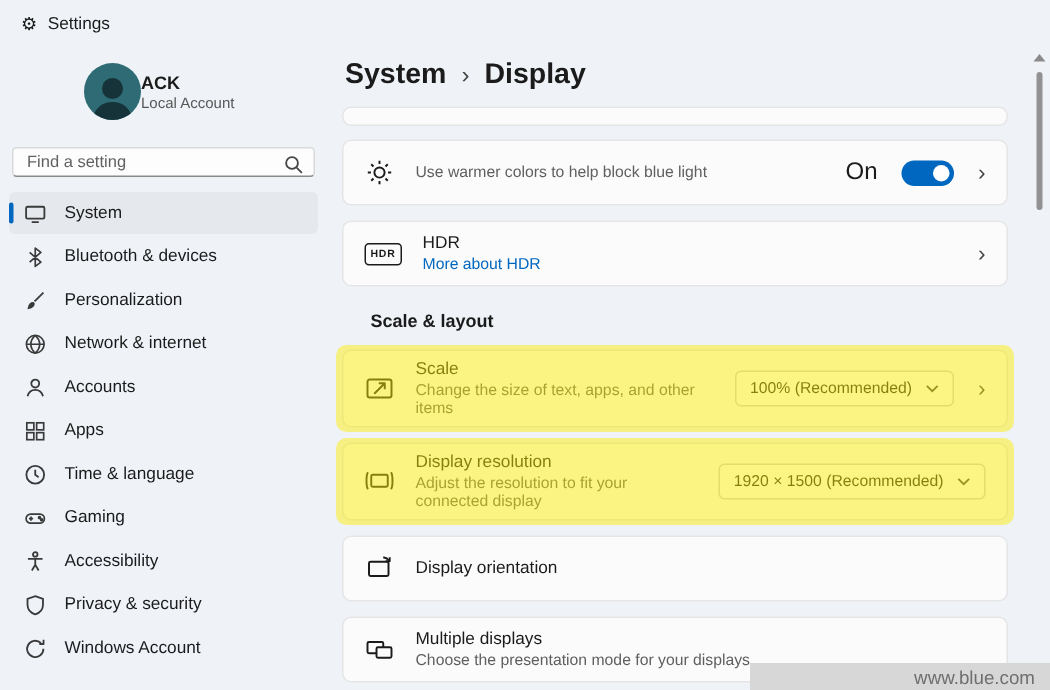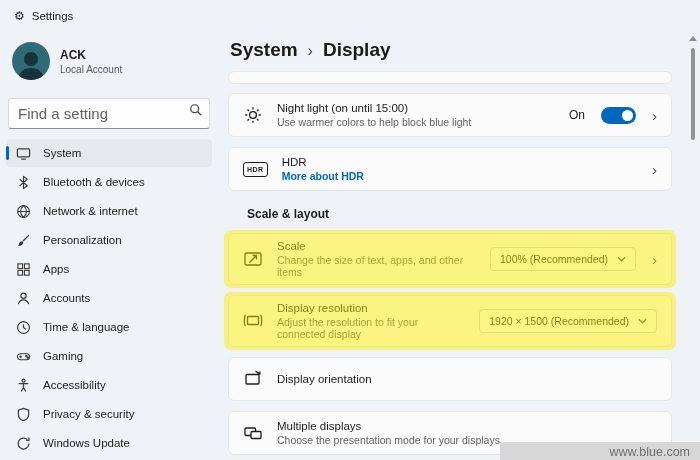--- a/index.html
+++ b/index.html
@@ -6,27 +6,27 @@
   html,body { width:700px; height:460px; }
   body { font-family:"Liberation Sans","DejaVu Sans",sans-serif; background:#eff3f8; color:#1b1b1b; overflow:hidden; }
   .app { position:relative; width:700px; height:460px; background:#eff3f8; overflow:hidden; }
 
   
   .titlebar { position:absolute; top:0; left:0; right:0; height:32px; display:flex; align-items:center; padding-left:14px; gap:7px; font-size:11.5px; }
   .gear { font-size:12px; color:#1b1b1b; }
 
   
   .sidebar { position:absolute; top:32px; left:0; width:218px; bottom:0; }
-  .user { display:flex; align-items:center; gap:10px; padding:10px 14px 8px 12px; }
+  .user { display:flex; align-items:center; gap:0; padding:10px 14px 8px 12px;margin-left:44px; }
   .avatar { width:38px; height:38px; border-radius:50%; background:#2e6b74; overflow:hidden; flex:none; position:relative; }
   .avatar svg { position:absolute; left:4px; top:6px; }
   .user-name { font-size:12px; font-weight:700; }
   .user-sub { font-size:10px; color:#575757; margin-top:2px; }
   .searchbox { margin:10px 8px 6px 8px; position:relative; }
-  .searchbox input { width:100%; height:31px; border:1px solid #d9d9d9; border-bottom:1px solid #8a8a8a; border-radius:3px; background:#fdfdfd; font-size:15px; padding:0 26px 0 9px; color:#1b1b1b; font-family:inherit; }
+  .searchbox input { width:100%; height:20px; border:1px solid #d9d9d9; border-bottom:1px solid #8a8a8a; border-radius:3px; background:#fdfdfd; font-size:11px; padding:0 26px 0 9px; color:#1b1b1b; font-family:inherit; }
   .searchbox input::placeholder { color:#616161; }
   .search-ico { position:absolute; right:7px; top:5px; }
   .nav { margin-top:10px; }
   .nav-item { position:relative; display:flex; align-items:center; gap:12px; height:28px; margin:1px 6px; padding:0 10px; border-radius:4px; font-size:11.5px; cursor:default; }
   .nav-item.selected { background:#e5e8ed; }
   .nav-item.selected::before { content:""; position:absolute; left:0px; top:7px; width:3px; height:14px; background:#0067c0; border-radius:2px; }
   .nav-ico { width:15px; height:15px; flex:none; display:flex; align-items:center; }
 
   
   .content { position:absolute; left:218px; top:32px; right:0; bottom:0; }
@@ -34,24 +34,24 @@
   .crumb-root { font-weight:600; }
   .crumb-sep { color:#444; font-size:16px; }
   .crumb-cur { font-weight:700; }
 
   .cards { margin:0 28px 0 10px; }
   .row { position:relative; display:flex; align-items:center; gap:14px; min-height:44px; padding:6px 14px; background:#fbfbfc; border:1px solid #e5e5e5; border-radius:6px; margin-bottom:10px; }
   .row.partial { min-height:0; height:13px; padding:0; margin-bottom:9px; }
   .texts { flex:1; display:flex; flex-direction:column; gap:2px; min-width:0; }
   .r-title { font-size:11.5px; color:#1b1b1b; }
   .r-desc { font-size:10.5px; color:#5f5f5f; }
-  .r-link { font-size:10.5px; color:#0067c0; font-weight:700; cursor:pointer; }
+  .r-link { font-size:10.5px; color:#0067c0; font-weight:400; cursor:pointer; }
   .r-ico { width:20px; height:20px; flex:none; }
   .chev-right { color:#454545; font-size:15px; line-height:1; padding-left:2px; }
-  .on-label { font-size:12px; margin-right:2px; }
+  .on-label { font-size:16px; margin-right:2px; }
   .toggle { width:35px; height:17px; border-radius:10px; background:#0067c0; position:relative; flex:none; cursor:pointer; }
   .toggle::after { content:""; position:absolute; top:3px; right:3px; width:11px; height:11px; border-radius:50%; background:#fff; }
   .dropdown { display:flex; align-items:center; gap:9px; border:1px solid #cfcfcf; background:#fdfdfd; border-radius:4px; padding:5px 9px; font-size:10.5px; white-space:nowrap; cursor:pointer; }
   .hdr-badge { border:1.5px solid #1b1b1b; border-radius:3px; font-size:7px; font-weight:700; padding:3px 3px; letter-spacing:.5px; }
 
   .hl::after { content:""; position:absolute; inset:-4px -5px; background:rgba(250,236,0,0.48); border-radius:7px; pointer-events:none; }
 
   .section-h { font-size:12px; font-weight:700; margin:16px 0 12px 19px; }
 
   
@@ -110,59 +110,59 @@
       <div class="nav-item">
         <span class="nav-ico">
             <svg width="15" height="15" viewBox="0 0 16 16" fill="none" stroke="#3a3a3a" stroke-width="1.2" stroke-linejoin="round">
               <path d="M4 4.5l8 7-4 3V1.5l4 3-8 7"></path>
             </svg>
           </span>
         <span>Bluetooth &amp; devices</span>
       </div>
       <div class="nav-item">
         <span class="nav-ico">
+            <svg width="15" height="15" viewBox="0 0 16 16" fill="none" stroke="#3a3a3a" stroke-width="1.3">
+              <path d="M13.8 2.2l-6.3 6.3"></path>
+              <path d="M6.5 9.5c-1.6 0-2.7 1.1-3.2 3.7 2.6-.5 3.7-1.6 3.7-3.2z" fill="#3a3a3a"></path>
+            </svg>
+          </span>
+        <span>Personalization</span>
+      </div>
+      <div class="nav-item">
+        <span class="nav-ico">
             <svg width="15" height="15" viewBox="0 0 16 16" fill="none" stroke="#3a3a3a" stroke-width="1.2">
               <circle cx="8" cy="8" r="6.3"></circle>
               <path d="M1.7 8h12.6M8 1.7c-4.2 3.8-4.2 8.8 0 12.6M8 1.7c4.2 3.8 4.2 8.8 0 12.6"></path>
             </svg>
           </span>
         <span>Network &amp; internet</span>
       </div>
       <div class="nav-item">
         <span class="nav-ico">
             <svg width="15" height="15" viewBox="0 0 16 16" fill="none" stroke="#3a3a3a" stroke-width="1.3">
-              <path d="M13.8 2.2l-6.3 6.3"></path>
-              <path d="M6.5 9.5c-1.6 0-2.7 1.1-3.2 3.7 2.6-.5 3.7-1.6 3.7-3.2z" fill="#3a3a3a"></path>
-            </svg>
-          </span>
-        <span>Personalization</span>
+              <circle cx="8" cy="5" r="2.8"></circle>
+              <path d="M2.5 14c.8-3 2.9-4.5 5.5-4.5s4.7 1.5 5.5 4.5"></path>
+            </svg>
+          </span>
+        <span>Accounts</span>
       </div>
       <div class="nav-item">
         <span class="nav-ico">
             <svg width="15" height="15" viewBox="0 0 16 16" fill="none" stroke="#3a3a3a" stroke-width="1.2">
               <rect x="2" y="2" width="5" height="5"></rect>
               <rect x="9" y="2" width="5" height="5"></rect>
               <rect x="2" y="9" width="5" height="5"></rect>
               <rect x="9" y="9" width="5" height="5"></rect>
             </svg>
           </span>
         <span>Apps</span>
       </div>
       <div class="nav-item">
         <span class="nav-ico">
             <svg width="15" height="15" viewBox="0 0 16 16" fill="none" stroke="#3a3a3a" stroke-width="1.3">
-              <circle cx="8" cy="5" r="2.8"></circle>
-              <path d="M2.5 14c.8-3 2.9-4.5 5.5-4.5s4.7 1.5 5.5 4.5"></path>
-            </svg>
-          </span>
-        <span>Accounts</span>
-      </div>
-      <div class="nav-item">
-        <span class="nav-ico">
-            <svg width="15" height="15" viewBox="0 0 16 16" fill="none" stroke="#3a3a3a" stroke-width="1.3">
               <circle cx="8" cy="8" r="6.3"></circle>
               <path d="M8 4.5V8l2.4 1.8"></path>
             </svg>
           </span>
         <span>Time &amp; language</span>
       </div>
       <div class="nav-item">
         <span class="nav-ico">
             <svg width="15" height="15" viewBox="0 0 16 16" fill="none" stroke="#3a3a3a" stroke-width="1.2">
               <rect x="1.5" y="5" width="13" height="6.5" rx="3.2"></rect>
@@ -190,21 +190,21 @@
           </span>
         <span>Privacy &amp; security</span>
       </div>
       <div class="nav-item">
         <span class="nav-ico">
             <svg width="15" height="15" viewBox="0 0 16 16" fill="none" stroke="#3a3a3a" stroke-width="1.3">
               <path d="M13.8 8A5.8 5.8 0 1 1 12 3.9"></path>
               <path d="M13.9 1.6v3h-3" stroke-linejoin="round"></path>
             </svg>
           </span>
-        <span>Windows Update</span>
+        <span>Windows Account</span>
       </div>
     </div>
   </div>
 
   <div class="content">
     <div class="crumbs">
       <span class="crumb-root">System</span>
       <span class="crumb-sep">›</span>
       <span class="crumb-cur">Display</span>
     </div>
@@ -214,21 +214,20 @@
       <div class="row partial"></div>
 
       <div class="row">
         <span class="r-ico">
           <svg width="20" height="20" viewBox="0 0 20 20" fill="none" stroke="#1b1b1b" stroke-width="1.3">
               <circle cx="10" cy="10" r="3.4"></circle>
               <path d="M10 2.2v2.1M10 15.7v2.1M2.2 10h2.1M15.7 10h2.1M4.5 4.5L6 6M14 14l1.5 1.5M4.5 15.5L6 14M14 6l1.5-1.5"></path>
             </svg>
         </span>
         <div class="texts">
-          <span class="r-title">Night light (on until 15:00)</span>
           <span class="r-desc">Use warmer colors to help block blue light</span>
         </div>
         <span class="on-label">On</span>
         <span class="toggle"></span>
         <span class="chev-right">›</span>
       </div>
 
       <div class="row">
         <span class="hdr-badge">HDR</span>
         <div class="texts">

